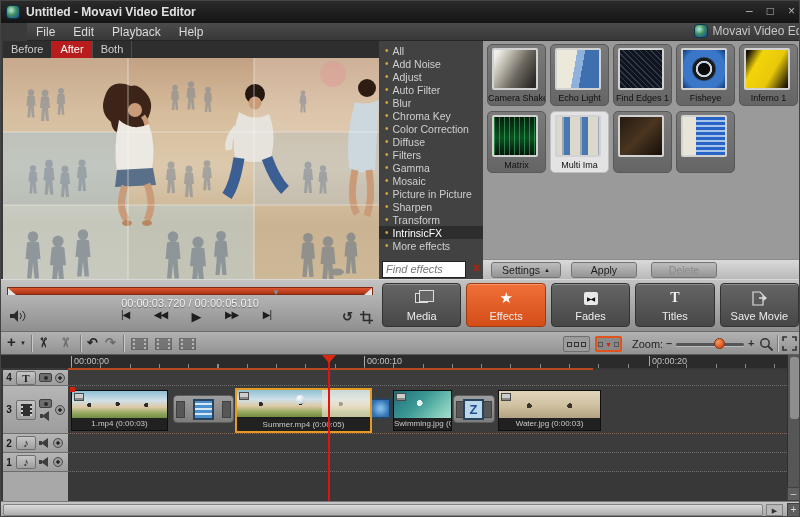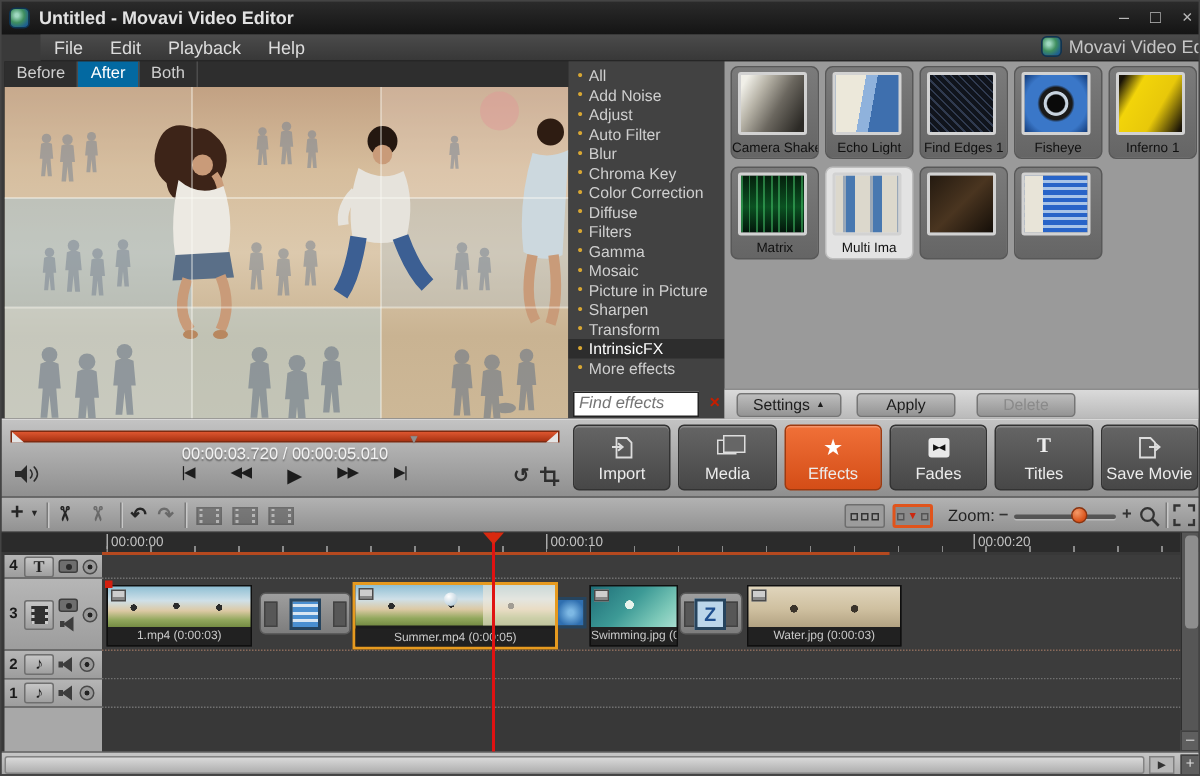--- a/index.html
+++ b/index.html
@@ -17,21 +17,21 @@
   .menubar{position:absolute;left:0;top:22px;width:800px;height:18px;background:linear-gradient(#4b4b4b,#383838);border-bottom:1px solid #262626;display:flex;align-items:center;margin-left:26px;}
   .menuitem{color:#dcdcdc;font-size:12px;padding:0 9px;}
   .brand{position:absolute;right:8px;top:1px;display:flex;align-items:flex-start;gap:5px;}
   .brand .applogo{width:14px;height:14px;margin:0;}
   .brandtxt{color:#c6c6c6;font-size:12px;}
 
   
   .preview{position:absolute;left:2px;top:40px;width:376px;height:238px;background:#1d1d1d;}
   .ptabs{position:absolute;left:0;top:0;width:100%;height:17px;background:#2e2e2e;display:flex;}
   .ptab{color:#cfcfcf;font-size:11px;line-height:17px;padding:0 8px;border-right:1px solid #4c4c4c;}
-  .ptab.active{background:#0369a1;color:#fff;}
+  .ptab.active{background:#b91c1c;color:#fff;}
   .scene{position:absolute;left:0;top:17px;width:376px;height:221px;}
 
   
   .cats{position:absolute;left:378px;top:40px;width:104px;height:238px;background:#424242;}
   .cat{display:flex;align-items:center;gap:4px;height:13px;padding-left:6px;color:#cfcfcf;font-size:10.5px;white-space:nowrap;}
   .cat .bullet{color:#d8a733;font-size:10px;}
   .cat.selected{background:#2d2d2d;color:#ffffff;}
   .findwrap{position:absolute;left:3px;bottom:3px;width:98px;height:17px;}
   .findinput{width:84px;height:17px;border:1px solid #222;background:#fff;font-size:11px;font-style:italic;color:#444;padding:0 3px;}
   .findclear{position:absolute;right:0;top:2px;color:#c41e00;font-weight:bold;font-size:12px;}
@@ -424,29 +424,20 @@
     </div>
     <span class="miniact" style="left:341px;">↺</span>
     <svg class="miniact" style="left:359px;top:31px;" width="13" height="13">
         <path d="M3.5,0 V9.5 H13 M0,3.5 H9.5 V13" stroke="#2e2e2e" stroke-width="1.6" fill="none"></path>
       </svg>
   </div>
 
   <div class="nav">
     <div class="navbtn">
       <span class="navico">
-          <svg width="16" height="15">
-            <path d="M4,1 h7 l3,3 v10 h-10 z" fill="none" stroke="#ddd" stroke-width="1.2"></path>
-            <path d="M1,7 h6 M5,4.5 L8,7 L5,9.5" stroke="#ddd" stroke-width="1.4" fill="none"></path>
-          </svg>
-        </span>
-      <span class="navlbl">Import</span>
-    </div>
-    <div class="navbtn">
-      <span class="navico">
           <span class="ico-media"></span>
         </span>
       <span class="navlbl">Media</span>
     </div>
     <div class="navbtn active">
       <span class="navico ico-star">★</span>
       <span class="navlbl">Effects</span>
     </div>
     <div class="navbtn">
       <span class="navico">

